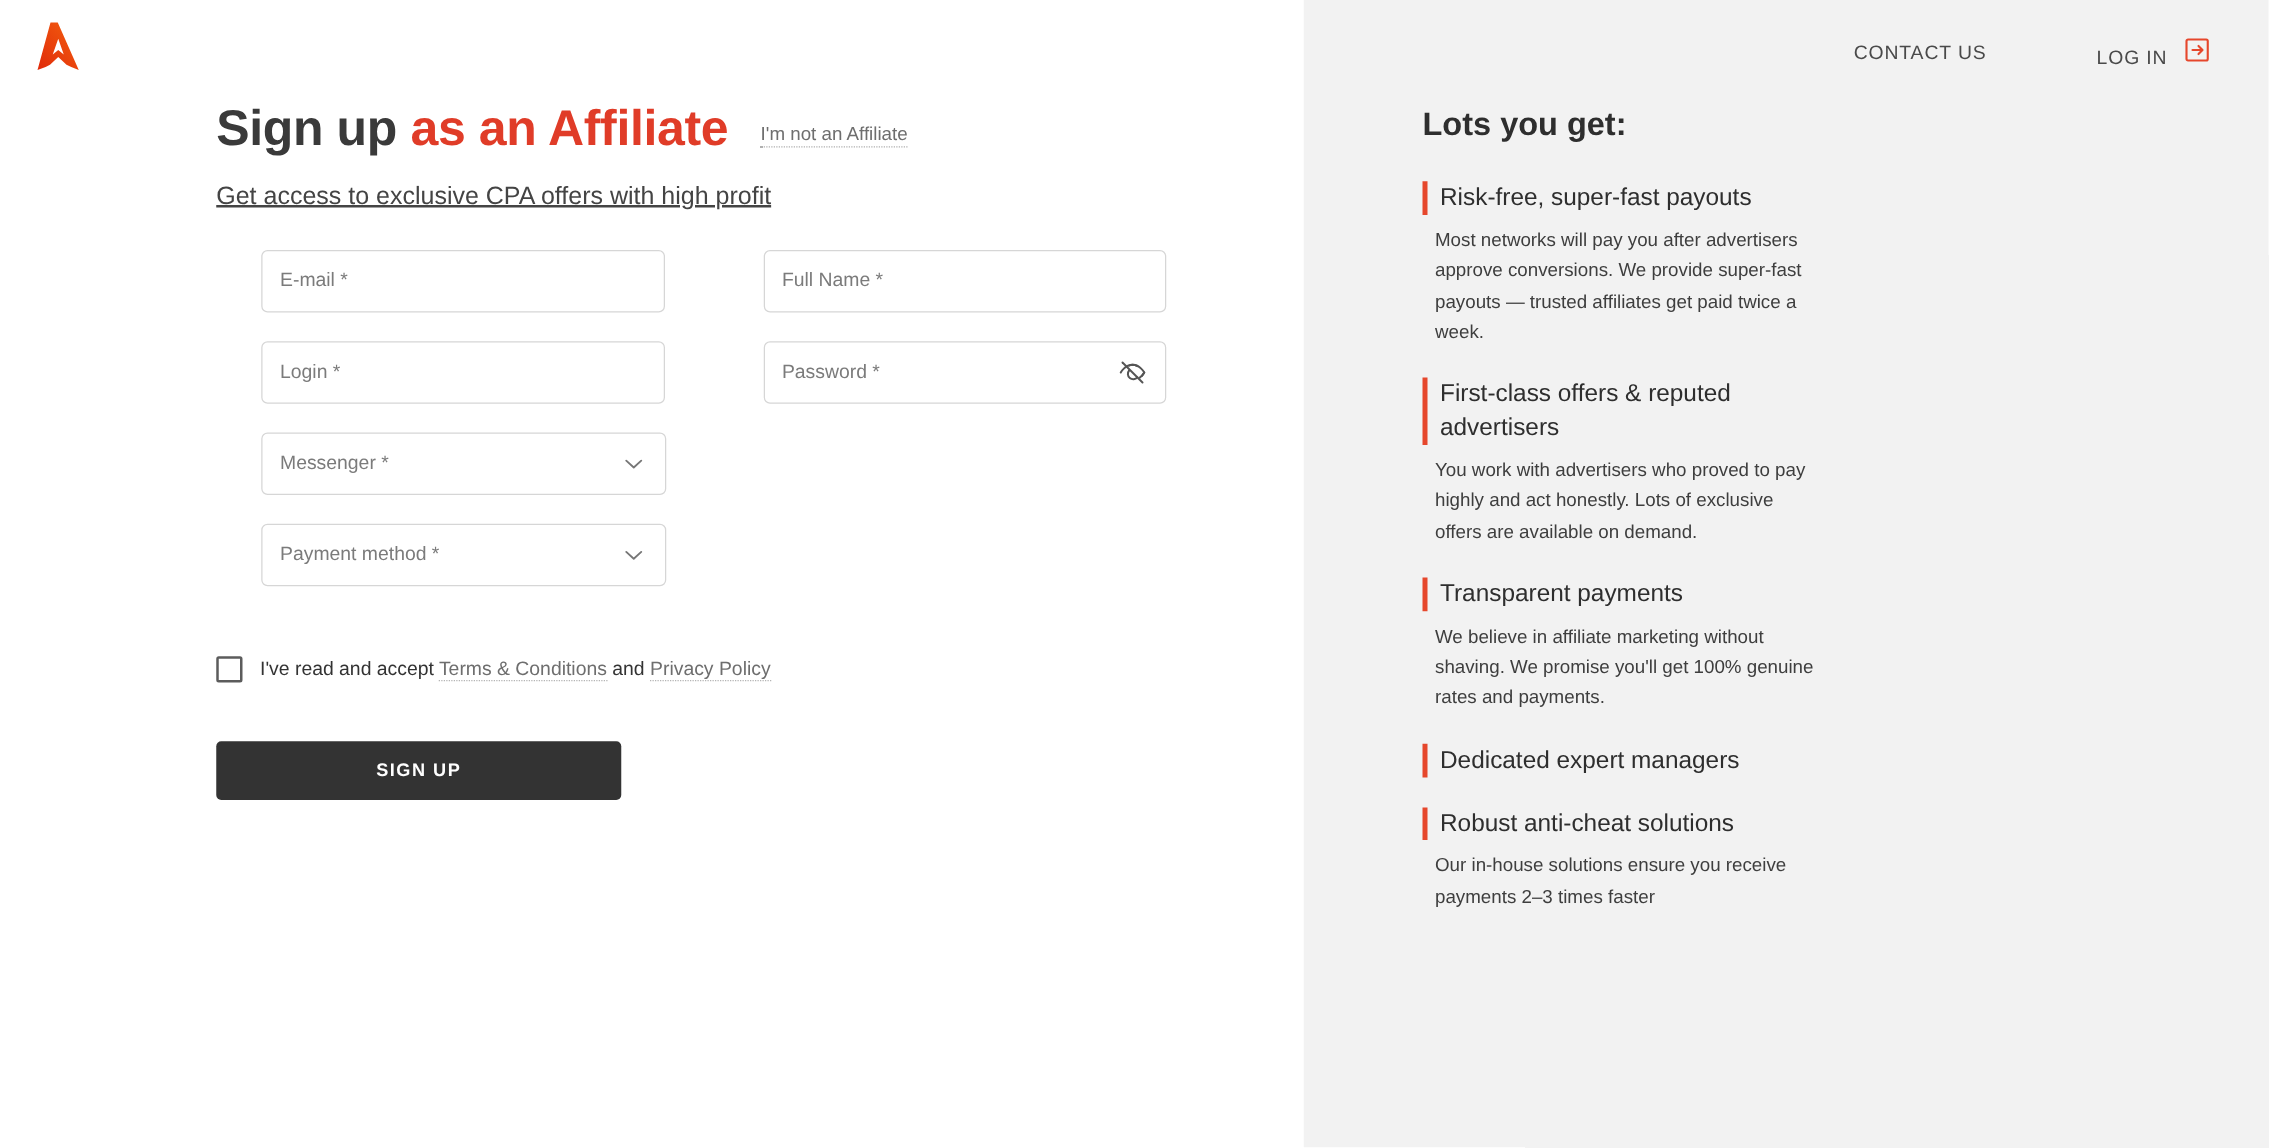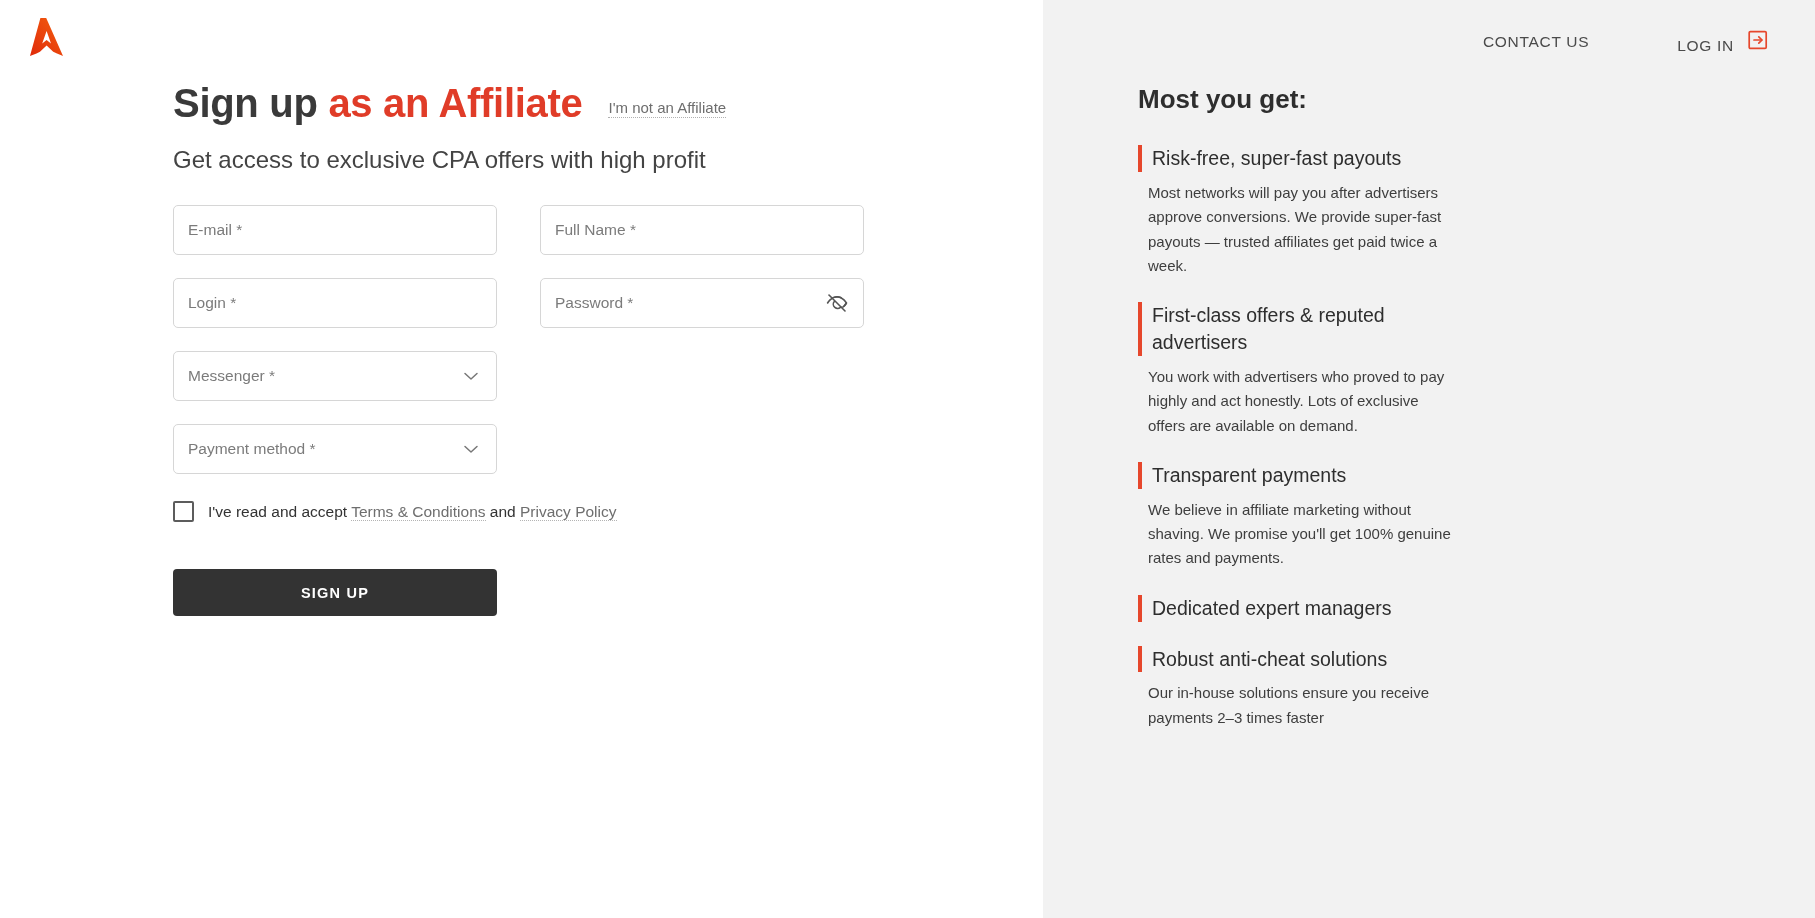--- a/index.html
+++ b/index.html
@@ -42,35 +42,37 @@
     color: #6e6e6e;
     border-bottom: 1px dotted #b0b0b0;
     cursor: pointer;
     padding-bottom: 1px;
     position: relative;
     top: -4px;
     white-space: nowrap;
   }
   .subtitle {
     margin-top: 20px;
-    font-size: 24px;
+    font-size: 20px;
     color: #444444;
+    text-decoration: underline;
   }
 
   .fields { margin-top: 31px; }
   .row { display: flex; gap: 43px; margin-bottom: 23px; }
   .field {
     position: relative;
     width: 324px;
     height: 50px;
     border: 1px solid #d6d6d6;
     border-radius: 5px;
     background: #fff;
     display: flex;
     align-items: center;
+    margin-left: 36px;
   }
   .field .ph {
     font-size: 15.5px;
     color: #7b7b7b;
     padding-left: 14px;
     pointer-events: none;
     user-select: none;
   }
 
   .eye-btn {
@@ -88,21 +90,21 @@
     width: 18px; height: 18px;
     display: flex; align-items: center; justify-content: center;
     cursor: pointer;
   }
 
   .row-single { margin-bottom: 23px; }
 
   .terms {
     display: flex;
     align-items: center;
-    margin-top: 27px;
+    margin-top: 56px;
     gap: 14px;
   }
   .checkbox {
     width: 21px; height: 21px;
     border: 2px solid #5c5c5c;
     border-radius: 2px;
     background: #fff;
     cursor: pointer;
     flex: 0 0 21px;
   }
@@ -289,21 +291,21 @@
           <svg width="22" height="22" viewBox="0 0 22 22" fill="none" stroke="#e6472c" stroke-width="1.7">
             <rect x="2.2" y="2.6" width="17" height="16.8" rx="1.2"></rect>
             <path d="M7 11 H14.6" stroke-linecap="round"></path>
             <path d="M11.8 7.8 L15 11 L11.8 14.2" stroke-linecap="round" stroke-linejoin="round"></path>
           </svg>
         </span>
       </span>
     </div>
 
     <div class="benefits">
-      <h2 class="panel-title">Most you get:</h2>
+      <h2 class="panel-title">Lots you get:</h2>
 
       <div class="benefit">
         <h3>Risk-free, super-fast payouts</h3>
         <p>Most networks will pay you after advertisers approve conversions. We provide super-fast payouts — trusted affiliates get paid twice a week.</p>
       </div>
       <div class="benefit">
         <h3>First-class offers &amp; reputed advertisers</h3>
         <p>You work with advertisers who proved to pay highly and act honestly. Lots of exclusive offers are available on demand.</p>
       </div>
       <div class="benefit">

